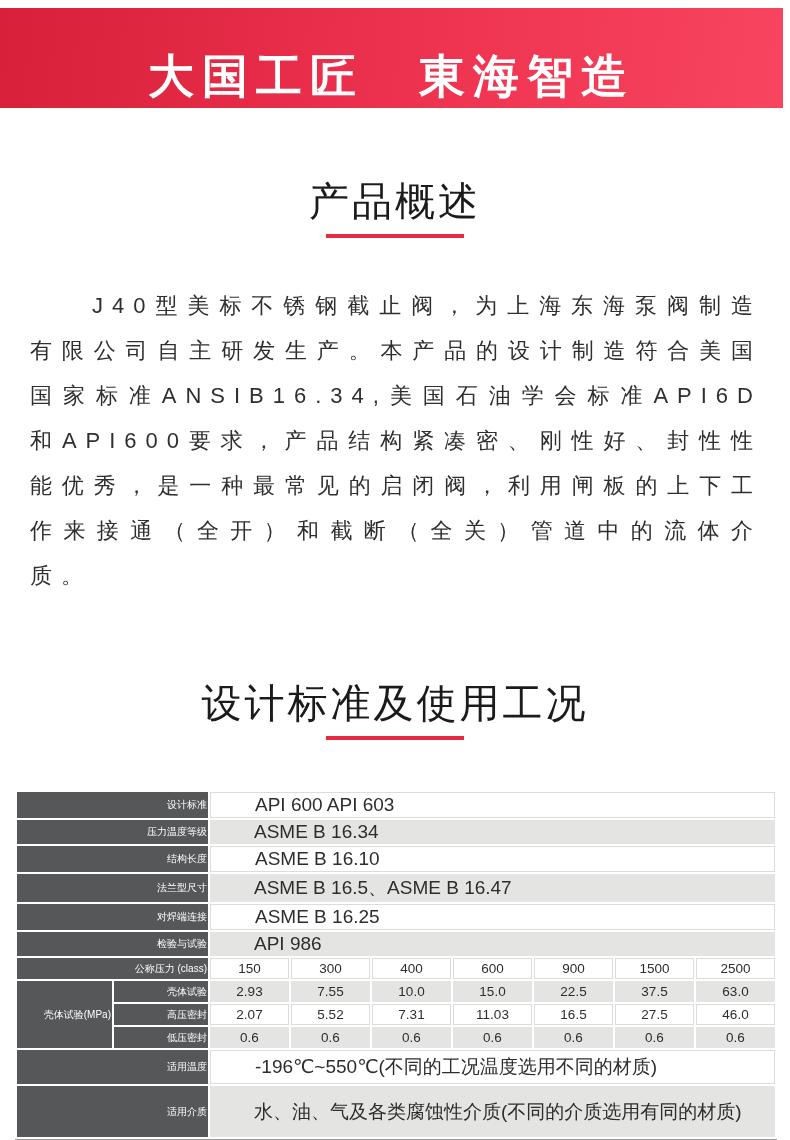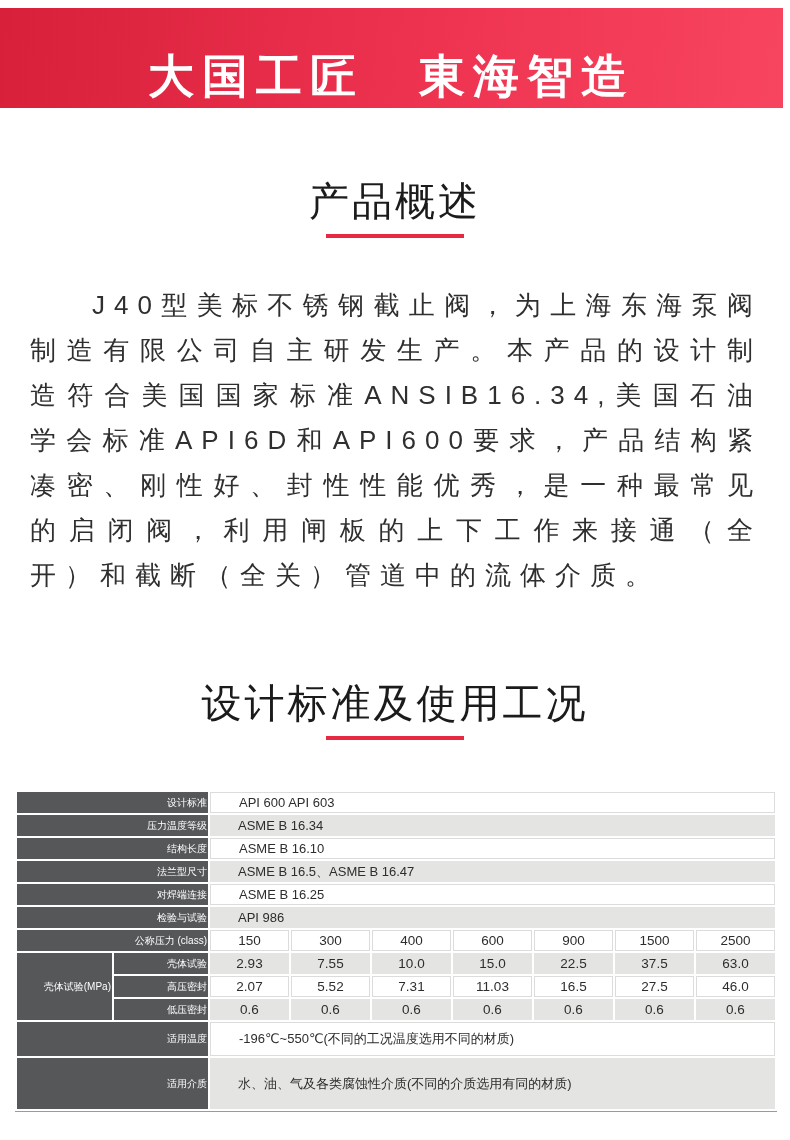--- a/index.html
+++ b/index.html
@@ -50,21 +50,21 @@
     height: 4px;
     background: #e72a42;
     margin: 13px auto 0 auto;
   }
   .sec-overview { margin-top: 73px; }
   .sec-specs   { margin-top: 85px; }
   
   .overview-text {
     margin: 45px 28px 0 30px;
     width: 732px;
-    font-size: 26px;
+    font-size: 22px;
     line-height: 45px;
     letter-spacing: 9px;
     color: #2f2f2f;
     text-align: justify;
     text-indent: 62px;
     font-weight: 400;
   }
   
   .spec-table {
     margin: 50px 0 0 15px;
@@ -83,24 +83,24 @@
   td.dk {
     background: #565759;
     color: #ffffff;
     font-size: 10px;
     text-align: right;
     font-weight: 400;
   }
   td.gy { background: #e4e4e3; }
   td.wh { background: #ffffff; border: 1px solid #dcdcdc; }
   td.val {
-    font-size: 13px;
+    font-size: 19px;
     color: #2d2d2d;
     text-align: left;
-    padding-left: 28px;
+    padding-left: 44px;
   }
   td.num {
     font-size: 13.5px;
     color: #2d2d2d;
     text-align: center;
   }
   td.h-temp  { height: 34px; }
   td.h-media { height: 51px; }
 </style>
 </head>

